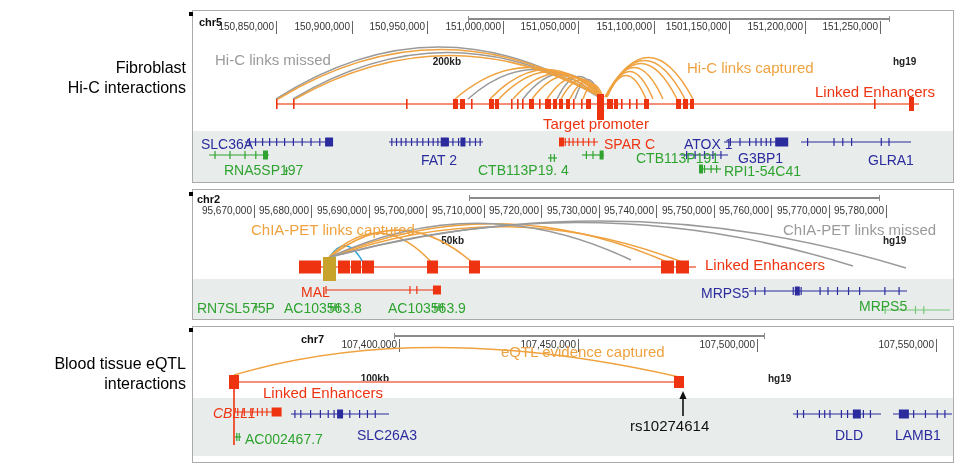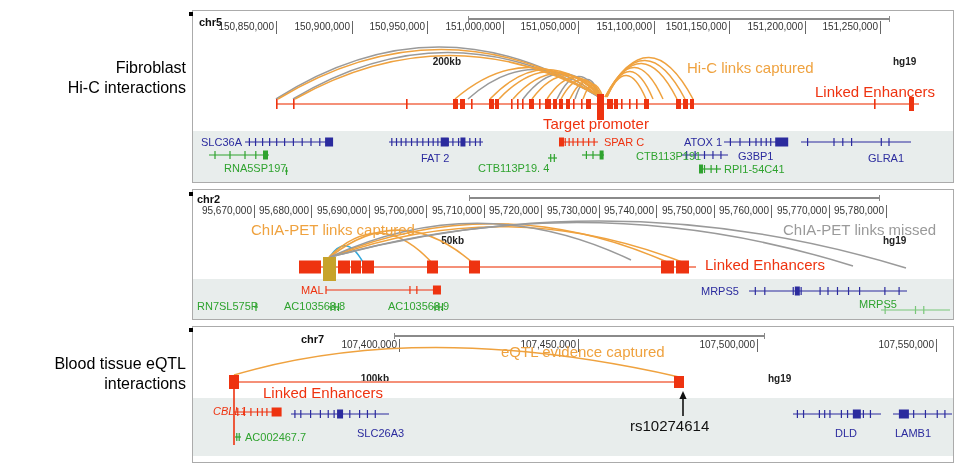--- a/index.html
+++ b/index.html
@@ -11,21 +11,21 @@
   .corner{position:absolute;width:4px;height:4px;background:#000;}
   .track-bg{position:absolute;left:0;width:100%;}
   .chrom{position:absolute;font-size:11px;font-weight:bold;color:#111;white-space:nowrap;}
   .scale-text{position:absolute;font-size:10px;font-weight:bold;color:#222;white-space:nowrap;margin-top:44px;}
   .scale-text.rt{text-align:right;}
   .sbar{position:absolute;height:2px;background:#8a8a8a;}
   .scap{position:absolute;width:1px;height:6px;background:#8a8a8a;}
   .rlabel{position:absolute;font-size:10px;color:#333;text-align:right;width:66px;white-space:nowrap;}
   .rtick{position:absolute;width:1px;height:13px;background:#666;}
   .ann{position:absolute;font-size:15px;white-space:nowrap;}
-  .glabel{position:absolute;font-size:11px;white-space:nowrap;}
+  .glabel{position:absolute;font-size:14px;white-space:nowrap;}
   .layer{position:absolute;left:0;top:0;overflow:visible;}
 </style>
 </head>
 <body>
 
 <div id="stage">
   <div class="row-label" style="top:58px">
     <div>Fibroblast</div>
     <div>Hi-C interactions</div>
   </div>
@@ -207,20 +207,21 @@
         <div class="glabel" style="left: 8px; top: 125px; color: rgb(43, 43, 158);">SLC36A</div>
         <div class="glabel" style="left: 228px; top: 141px; color: rgb(43, 43, 158);">FAT 2</div>
         <div class="glabel" style="left: 411px; top: 125px; color: rgb(238, 51, 16);">SPAR C</div>
         <div class="glabel" style="left: 491px; top: 125px; color: rgb(43, 43, 158);">ATOX 1</div>
         <div class="glabel" style="left: 675px; top: 141px; color: rgb(43, 43, 158);">GLRA1</div>
         <div class="glabel" style="left: 31px; top: 151px; color: rgb(47, 163, 47);">RNA5SP197</div>
         <div class="glabel" style="left: 285px; top: 151px; color: rgb(47, 163, 47);">CTB113P19. 4</div>
         <div class="glabel" style="left: 415px; top: 139px; color: rgb(47, 163, 47); margin-left: 28px;">CTB113P191</div>
         <div class="glabel" style="left: 545px; top: 139px; color: rgb(43, 43, 158);">G3BP1</div>
         <div class="glabel" style="left: 531px; top: 152px; color: rgb(47, 163, 47);">RPI1-54C41</div>
+        <div class="ann" style="left: 22px; top: 40px; color: rgb(154, 154, 154);">Hi-C links missed</div>
         <div class="ann" style="left: 494px; top: 48px; color: rgb(239, 162, 63);">Hi-C links captured</div>
         <div class="ann" style="left: 622px; top: 72px; color: rgb(238, 51, 16);">Linked Enhancers</div>
         <div class="ann" style="left: 350px; top: 104px; color: rgb(238, 51, 16);">Target promoter</div>
       </div>
       <div class="panel" style="top: 189px; height: 131px;">
         <div class="corner" style="left: -4px; top: 2px;"></div>
         <div class="track-bg" style="top: 89px; height: 40px; background: rgb(232, 237, 236);"></div>
         <div class="chrom" style="left: 4px; top: 3px;">chr2</div>
         <div class="scale-text rt" style="left: 213px; top: 1px; width: 58px;">50kb</div>
         <div class="sbar" style="left: 276px; top: 7px; width: 410px; background: rgb(138, 138, 138);"></div>

